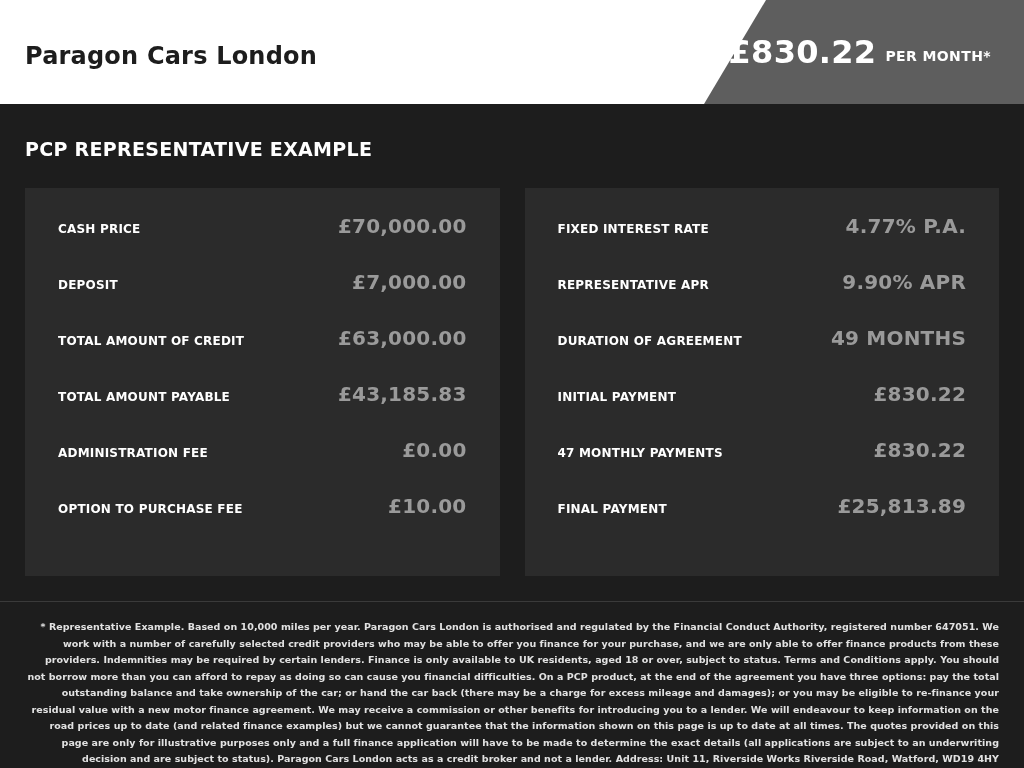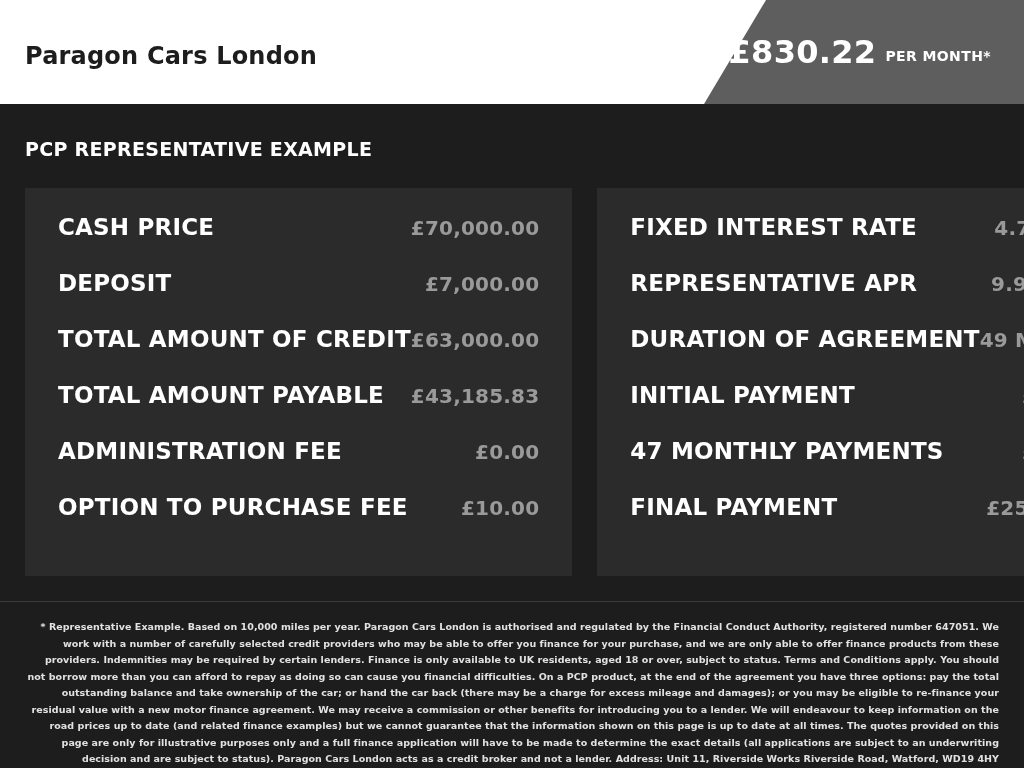--- a/index.html
+++ b/index.html
@@ -92,21 +92,21 @@
     padding: 26px 33px 26px 33px;
     min-height: 379px;
   }
   .row {
     display: flex;
     align-items: baseline;
     justify-content: space-between;
     height: 56px;
   }
   .row-label {
-    font-size: 23px;
+    font-size: 12px;
     font-weight: bold;
     color: #ffffff;
     letter-spacing: 0.2px;
     white-space: nowrap;
   }
   .row-value {
     font-size: 20px;
     font-weight: bold;
     color: #9a9a9a;
     letter-spacing: 0.2px;

